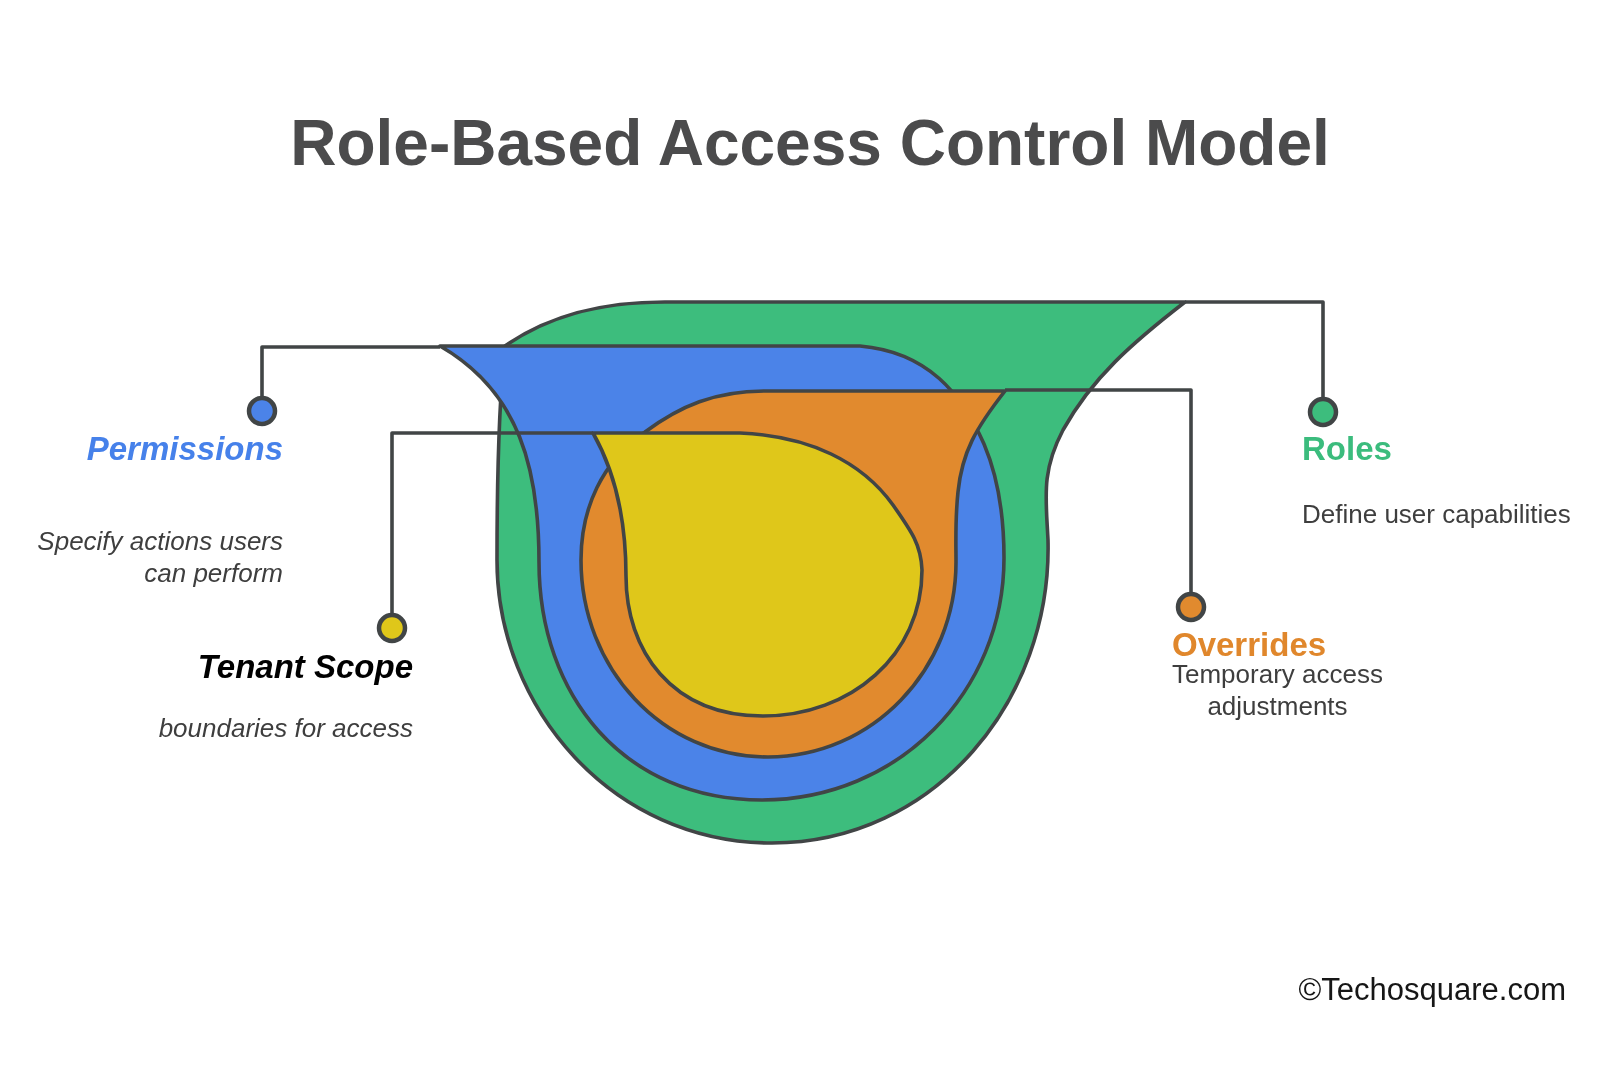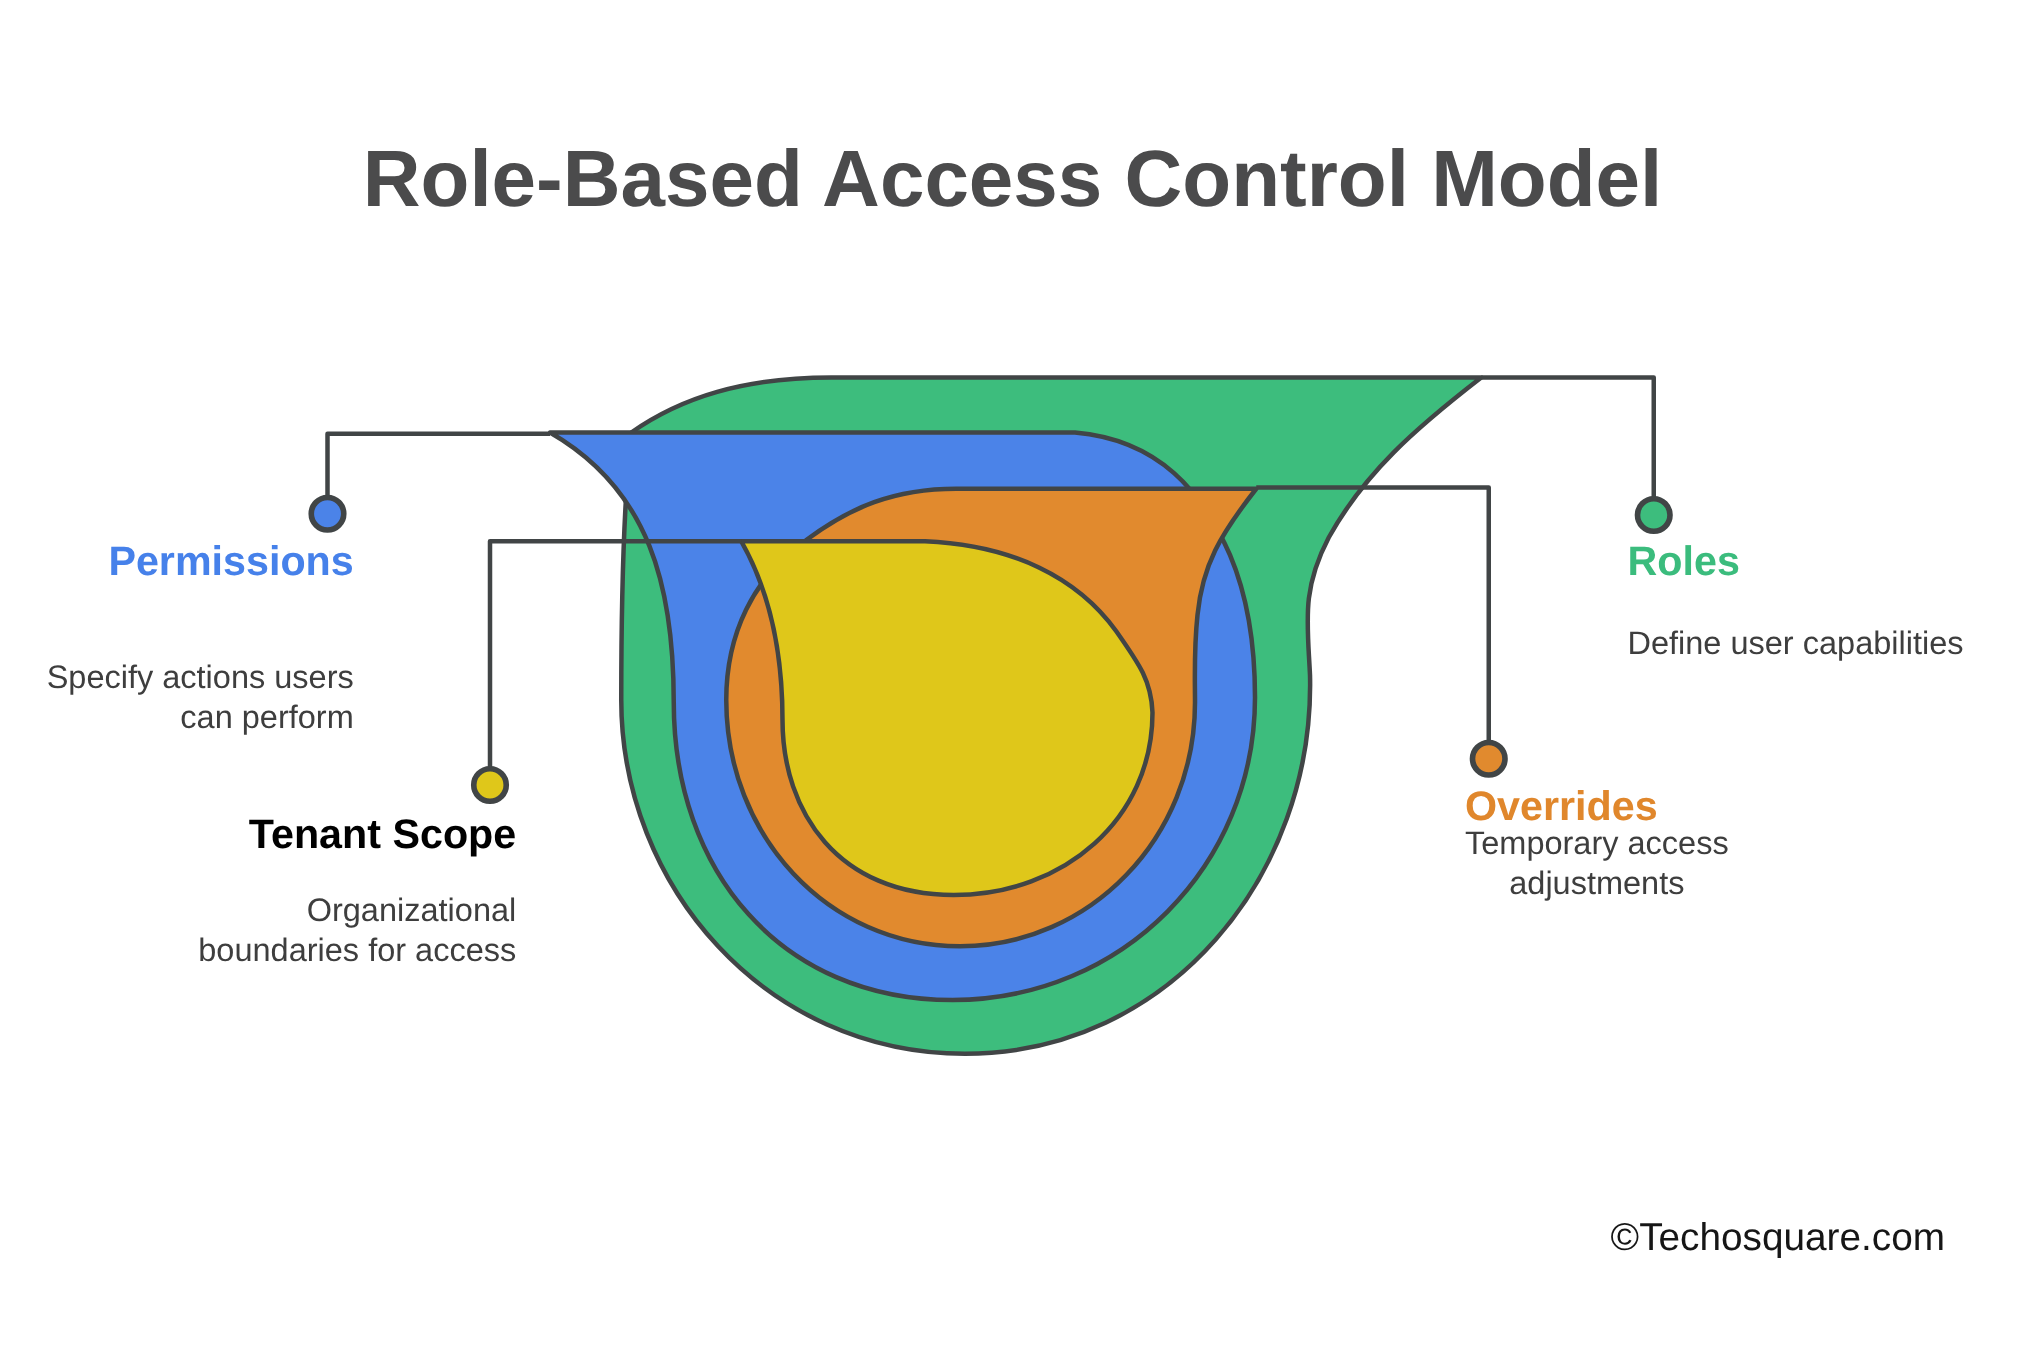--- a/index.html
+++ b/index.html
@@ -39,30 +39,30 @@
     font-size: 33px;
     font-weight: 700;
     line-height: 38px;
   }
   .label-desc {
     font-size: 26px;
     font-weight: 400;
     color: #3e3e3e;
     line-height: 32px;
   }
-  .align-right { text-align: right; }
+  .align-right { text-align: right; font-style: italic; }
   .align-left  { text-align: center; }
   .c-blue   { color: #4681ea; }
   .c-yellow { color: #000000; }
   .c-green  { color: #3bbc7d; }
   .c-orange { color: #e0872c; }
   .watermark {
     position: absolute;
     top: 972px;
-    right: 64px;
+    right: 54px;
     font-size: 31px;
     font-weight: 400;
     color: #161616;
   }
 </style>
 </head>
 <body>
 
 <div class="canvas">
 
@@ -122,21 +122,20 @@
   </div>
   <div class="label-block label-desc align-right" style="right:1337px; top:498px;margin-top:27px;">
     <div>Specify actions users</div>
     <div>can perform</div>
   </div>
 
   <div class="label-block align-right" style="right:1207px; top:648px;">
     <div class="label-title c-yellow">Tenant Scope</div>
   </div>
   <div class="label-block label-desc align-right" style="right:1207px; top:712px;">
-    <div>Organizational</div>
     <div>boundaries for access</div>
   </div>
 
   <div class="label-block align-left" style="left:1302px; top:430px;">
     <div class="label-title c-green">Roles</div>
   </div>
   <div class="label-block label-desc align-left" style="left:1302px; top:498px;">
     <div>Define user capabilities</div>
   </div>
 

